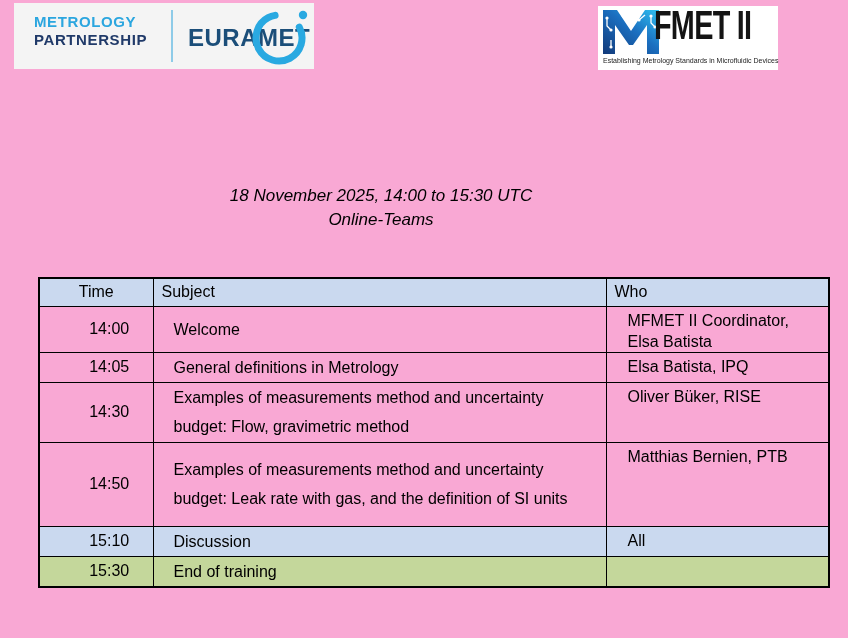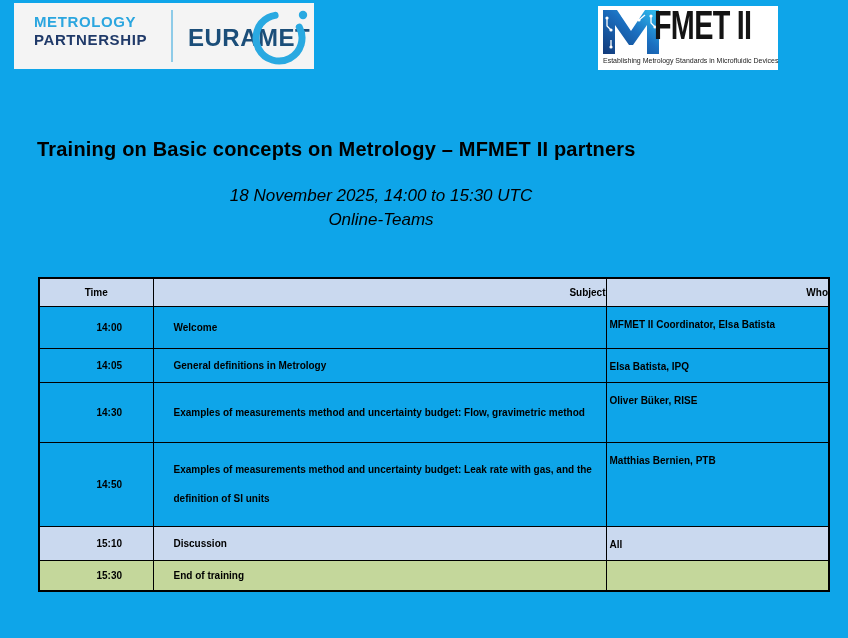--- a/index.html
+++ b/index.html
@@ -2,21 +2,21 @@
 <html><head>
 <meta charset="utf-8">
 <style>
   * { margin: 0; padding: 0; box-sizing: border-box; }
   html, body { background: #ffffff; }
   body { font-family: "Liberation Sans", sans-serif; }
   .page {
     position: relative;
     width: 848px;
     height: 638px;
-    background: #0ea5e9;
+    background: #f9a8d4;
     overflow: hidden;
   }
 
   
   .logo-left {
     position: absolute;
     left: 14px; top: 3px;
     width: 300px; height: 66px;
     background: #f4f4f4;
   }
@@ -92,53 +92,53 @@
   
   .agenda-table {
     position: absolute; left: 38px; top: 277px;
     width: 790px;
     border-collapse: collapse;
     table-layout: fixed;
     border: 2px solid #000;
   }
   .agenda-table th, .agenda-table td {
     border: 1.5px solid #000;
-    font-size: 10px;
-    font-weight: bold;
+    font-size: 16px;
+    font-weight: normal;
     color: #000;
     overflow: hidden;
   }
   .col-time  { width: 114px; }
   .col-subj  { width: 453px; }
   .col-who   { width: 223px; }
 
   .agenda-table th {
     height: 28px;
     background: #cad9ef;
-    text-align: right;
+    text-align: left;
     padding: 0 0 0 8px;
     vertical-align: middle;
   }
   .agenda-table th.th-time { text-align: center; padding: 0; }
 
   td.cell-time {
     text-align: center;
     vertical-align: middle;
     padding-left: 26px;
   }
   td.cell-subject {
     padding-left: 20px;
     padding-right: 6px;
     vertical-align: middle;
     line-height: 29px;
   }
   td.cell-who {
-    padding: 3px 4px 0 3px;
+    padding: 3px 4px 0 21px;
     vertical-align: top;
-    line-height: 30px;
+    line-height: 21px;
   }
 
   tr.row-h42 { height: 42px; }
   tr.row-h29 { height: 29px; }
   tr.row-h30 { height: 30px; }
   tr.row-h60 { height: 60px; }
   tr.row-h84 { height: 84px; }
   tr.row-h28 { height: 28px; }
 
   tr.row-blue  td { background: #cad9ef; }
@@ -190,21 +190,20 @@
           <circle cx="53" cy="17" r="1.6"></circle>
           <circle cx="26" cy="12" r="1.6"></circle>
           <circle cx="37" cy="10" r="1.6"></circle>
         </g>
       </svg>
     </span>
     <div class="mfmet-word">FMET II</div>
     <div class="mfmet-tagline">Establishing Metrology Standards in Microfluidic Devices</div>
   </div>
 
-  <div class="doc-title">Training on Basic concepts on Metrology – MFMET II partners</div>
 
   <div class="subtitle-block">
     <div>18 November 2025, 14:00 to 15:30 UTC</div>
     <div>Online-Teams</div>
   </div>
 
   <table class="agenda-table">
     <colgroup>
       <col class="col-time">
         <col class="col-subj">

